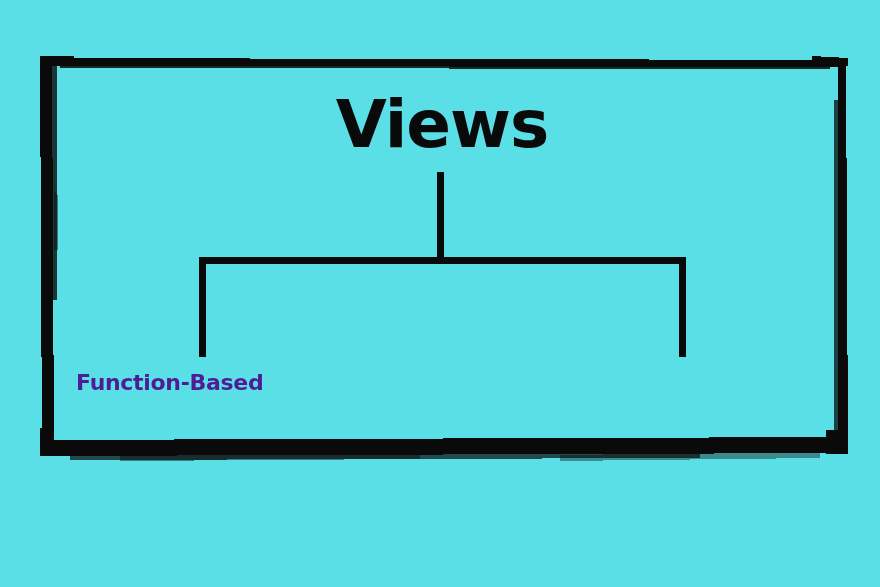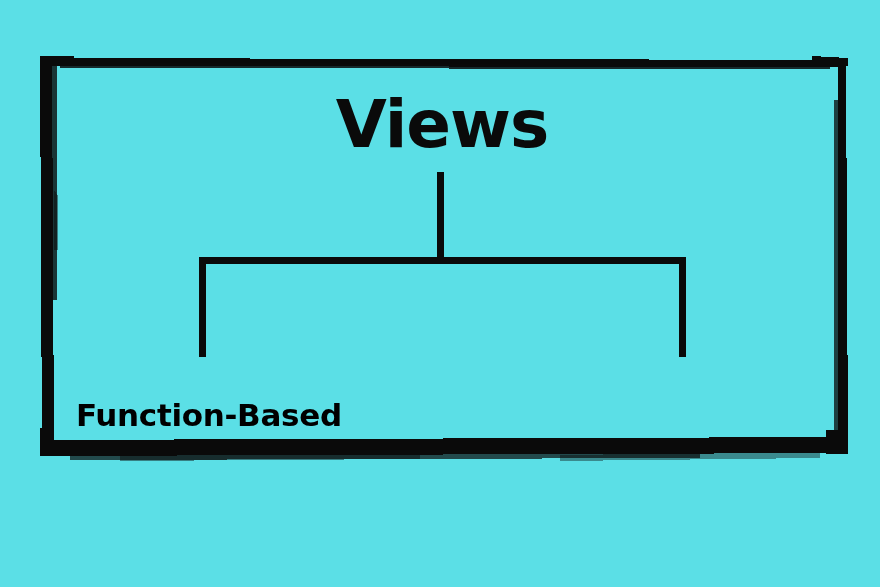--- a/index.html
+++ b/index.html
@@ -78,27 +78,26 @@
   }
   
   #title-inner {
     display: inline-block;
     transform: translateX(2px);
   }
 
   .node-label {
     position: absolute;
     top: 372px;
-    font-size: 31px;
+    font-size: 22px;
     font-weight: 700;
     letter-spacing: -0.3px;
-    color: #000000;
+    color: #4c1d95;
     line-height: 1;
     white-space: nowrap;
-    margin-top: 28px;
   }
   #label-function-based {
     left: 76px;
   }
   #label-class-based {
     left: 588px;
   }
 </style>
 </head>
 <body>

